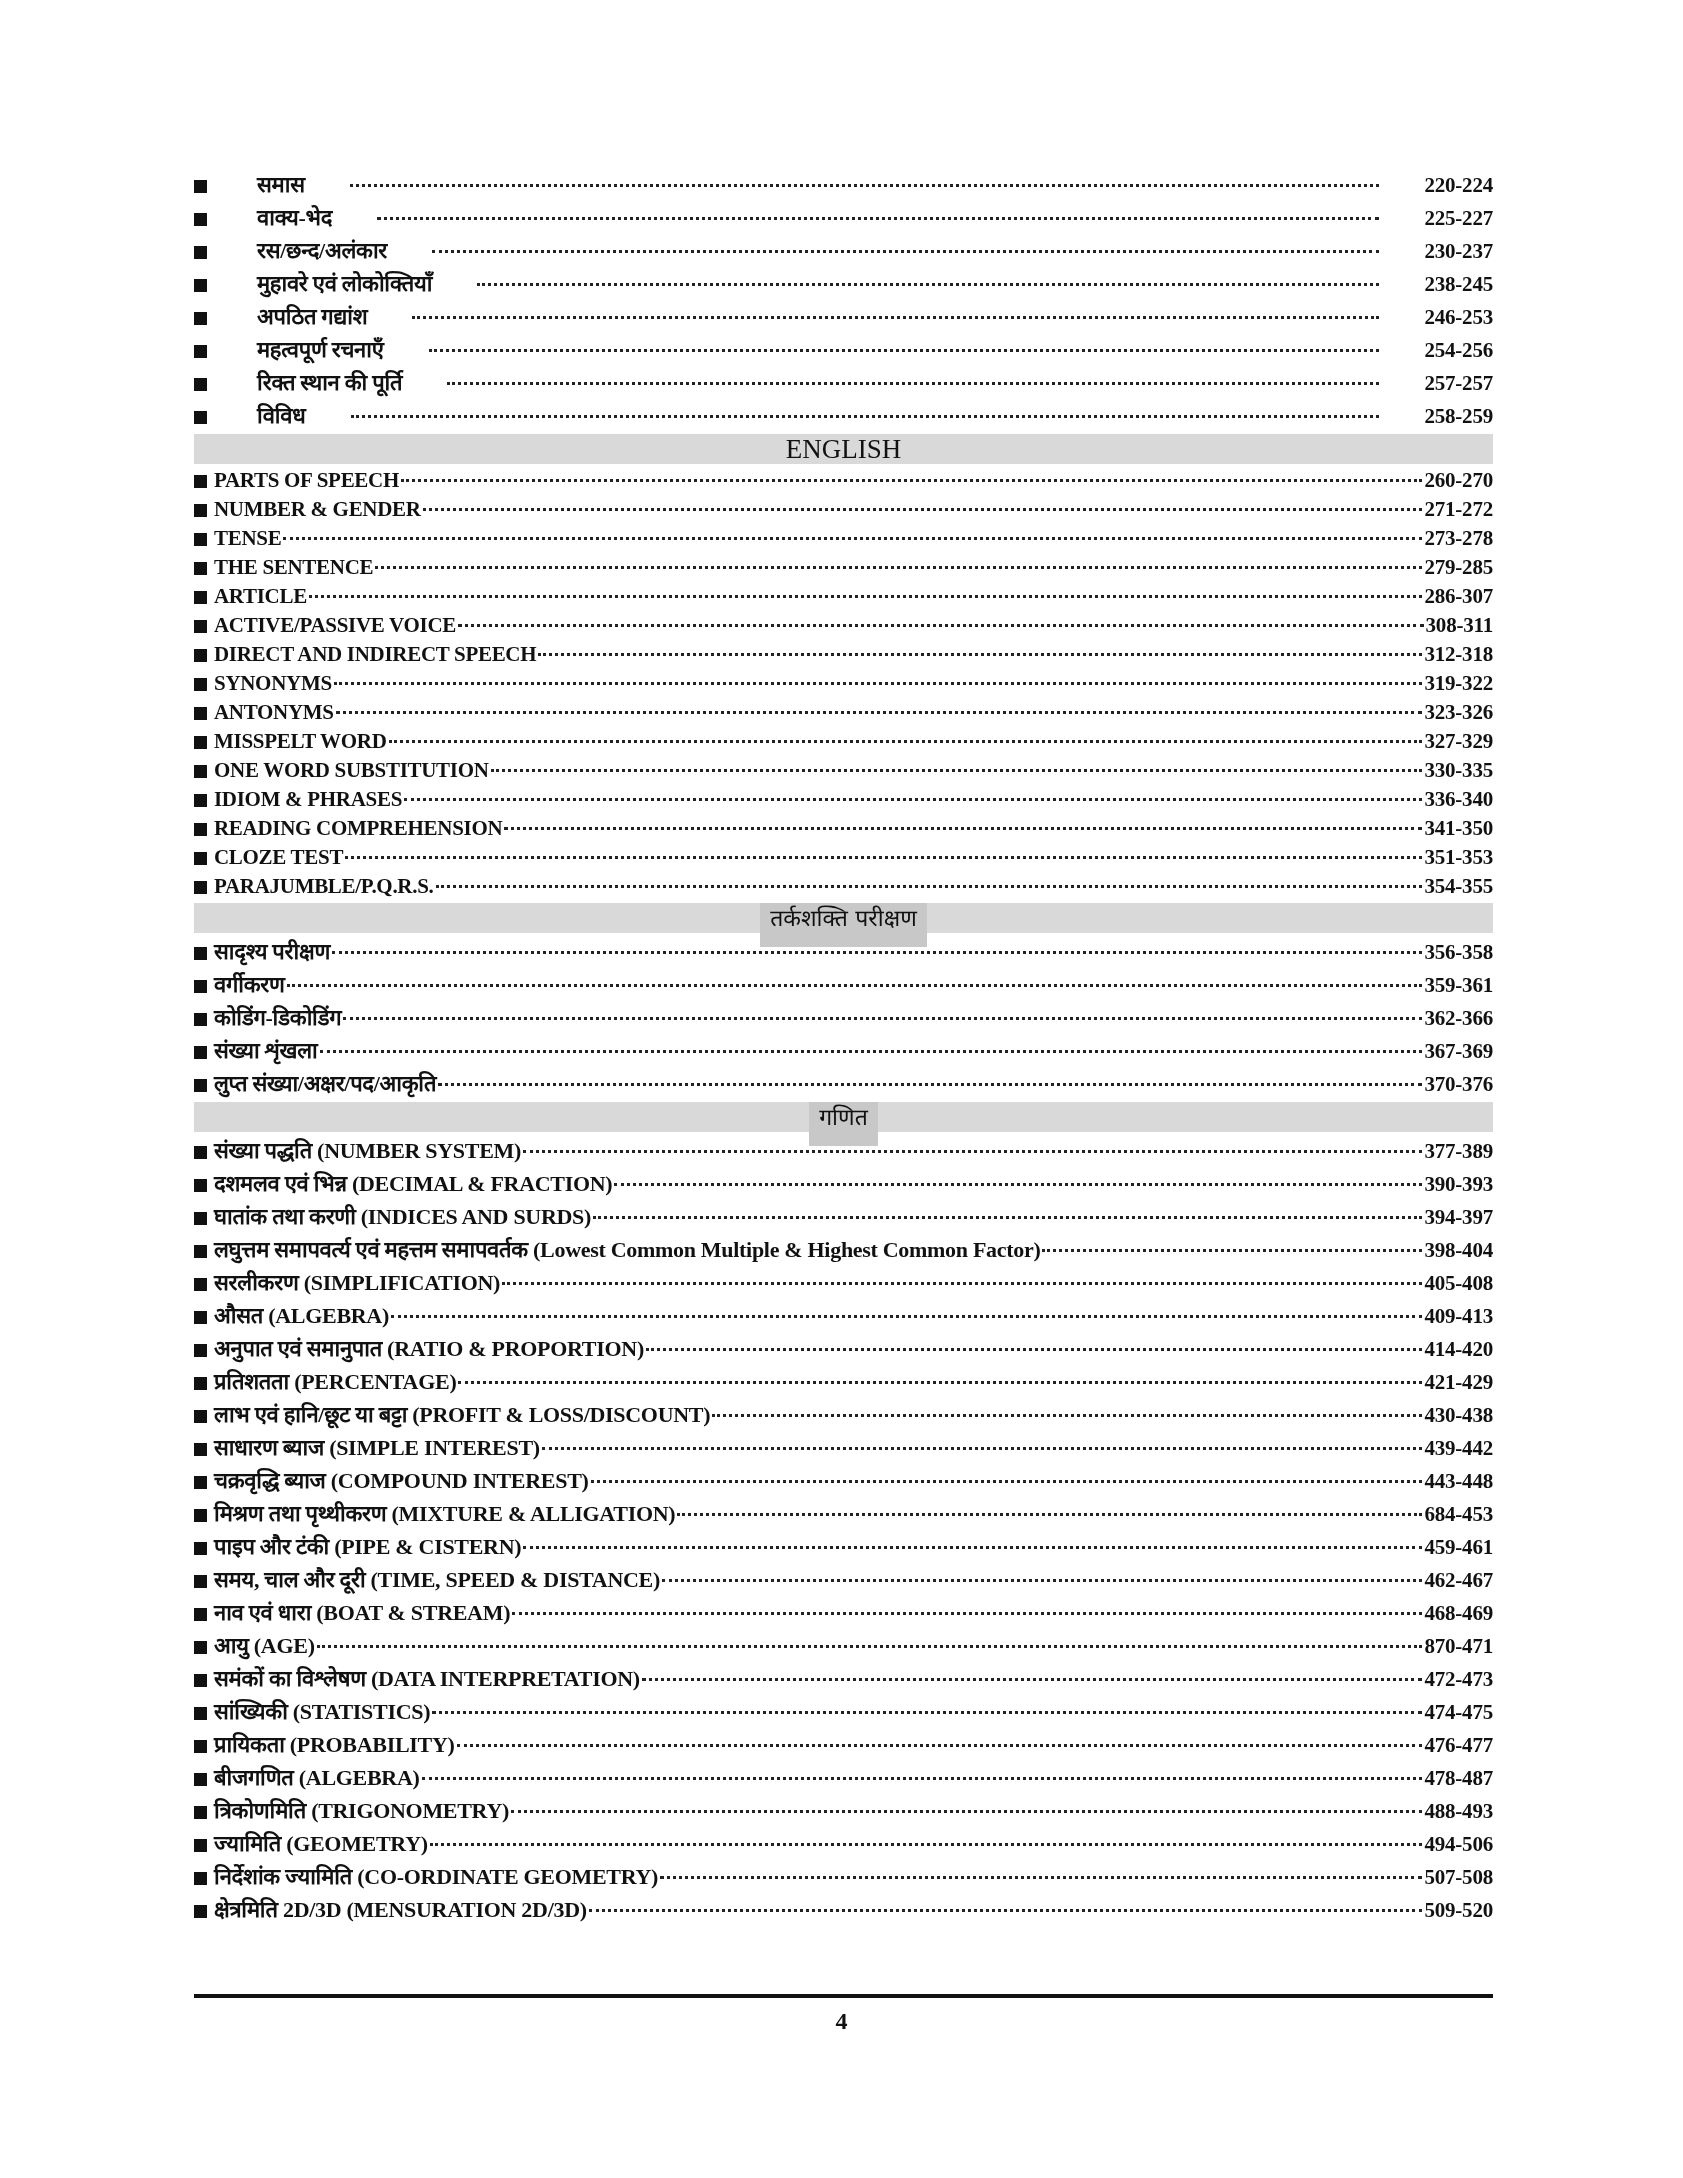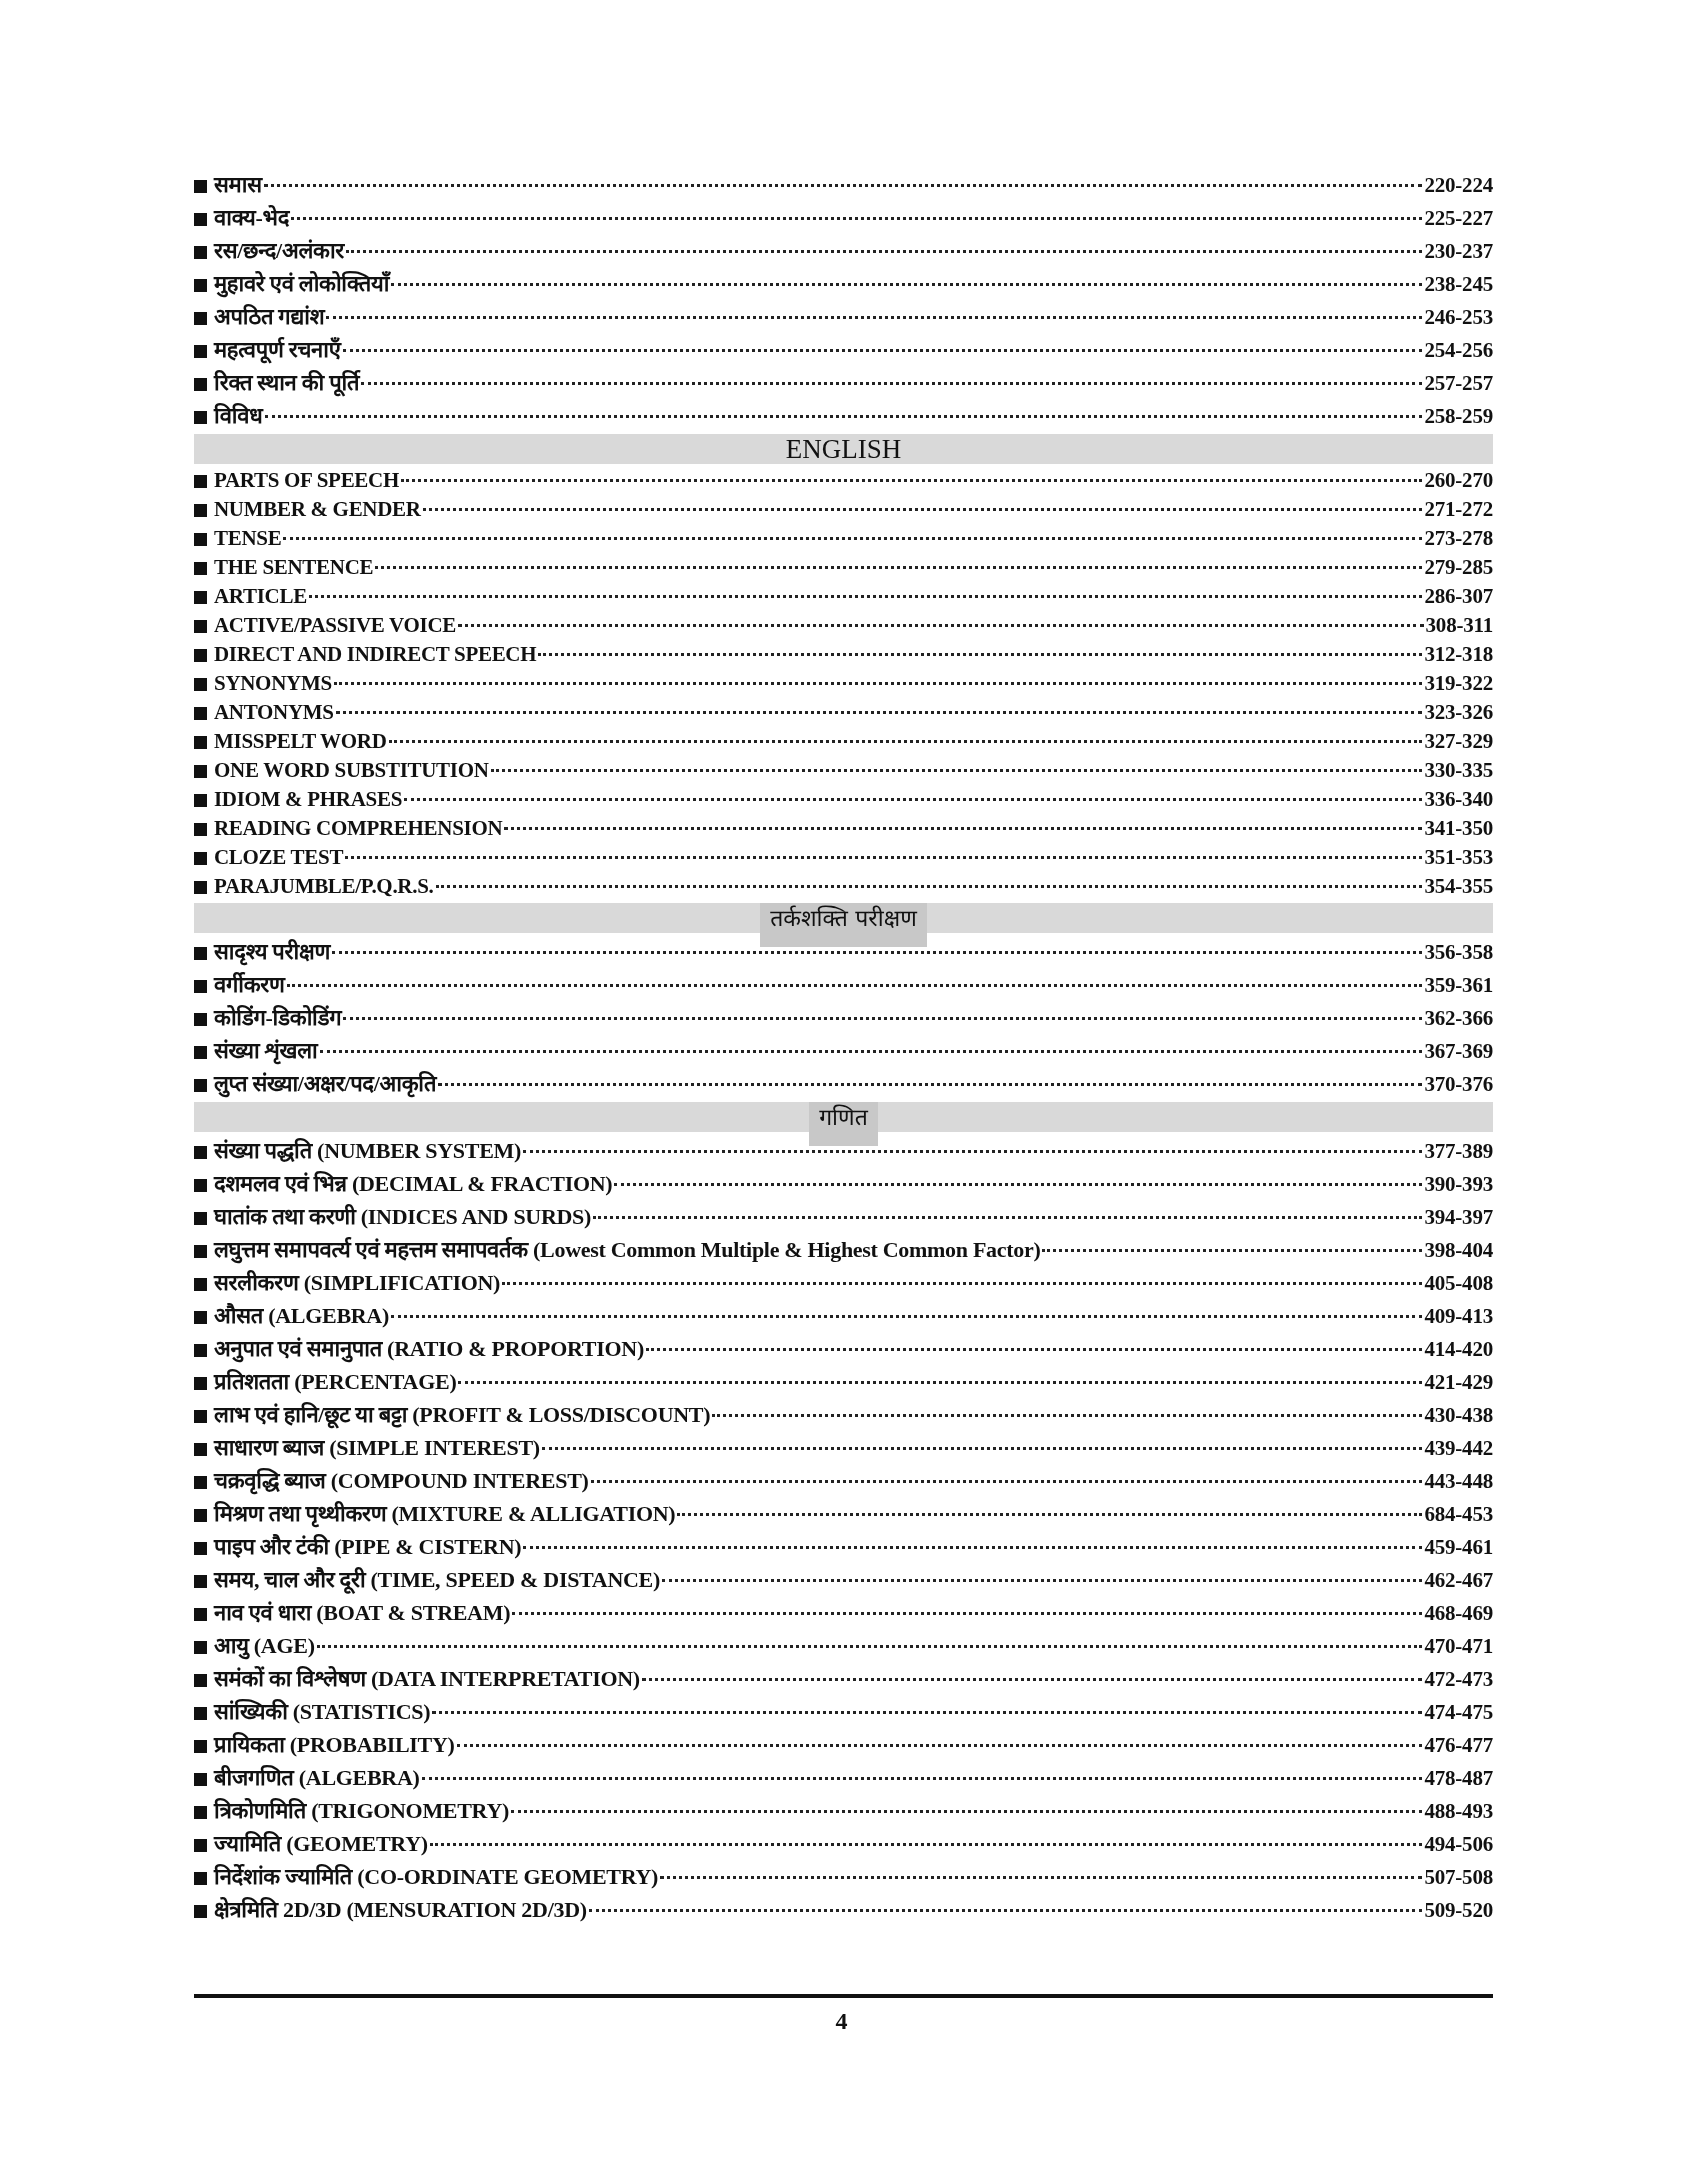--- a/index.html
+++ b/index.html
@@ -8,21 +8,21 @@
       font-family: "Liberation Serif", "DejaVu Serif", serif;
       color: #111111;
     }
     #toc {
       position: absolute; left: 194px; top: 168px; width: 1299px;
     }
     .row {
       display: flex; align-items: baseline;
       font-weight: bold; white-space: nowrap;
     }
-    .row.hindi-block { height: 33px; font-size: 22px; line-height: 33px; }
+    .row.hindi-block { height: 33px; font-size: 22px; line-height: 33px; gap: 43px; }
     .row.english-block { height: 29px; font-size: 21px; line-height: 29px; }
     .row.reason-block { height: 33px; font-size: 22px; line-height: 33px; }
     .row.math-block { height: 33px; font-size: 22px; line-height: 33px; }
     .bullet {
       display: inline-block; width: 13px; height: 13px; background: #111;
       margin-right: 7px; flex: 0 0 auto; position: relative; top: 1px;
     }
     .label { flex: 0 0 auto; letter-spacing: -0.3px; }
     .leader {
       flex: 1 1 auto; overflow: hidden; margin: 0 2px;
@@ -323,21 +323,21 @@
       <div class="row math-block">
         <span class="bullet"></span>
         <span class="label">नाव एवं धारा (BOAT &amp; STREAM)</span>
         <span class="leader"></span>
         <span class="pages">468-469</span>
       </div>
       <div class="row math-block">
         <span class="bullet"></span>
         <span class="label">आयु (AGE)</span>
         <span class="leader"></span>
-        <span class="pages">470-471</span>
+        <span class="pages">870-471</span>
       </div>
       <div class="row math-block">
         <span class="bullet"></span>
         <span class="label">समंकों का विश्लेषण (DATA INTERPRETATION)</span>
         <span class="leader"></span>
         <span class="pages">472-473</span>
       </div>
       <div class="row math-block">
         <span class="bullet"></span>
         <span class="label">सांख्यिकी (STATISTICS)</span>

